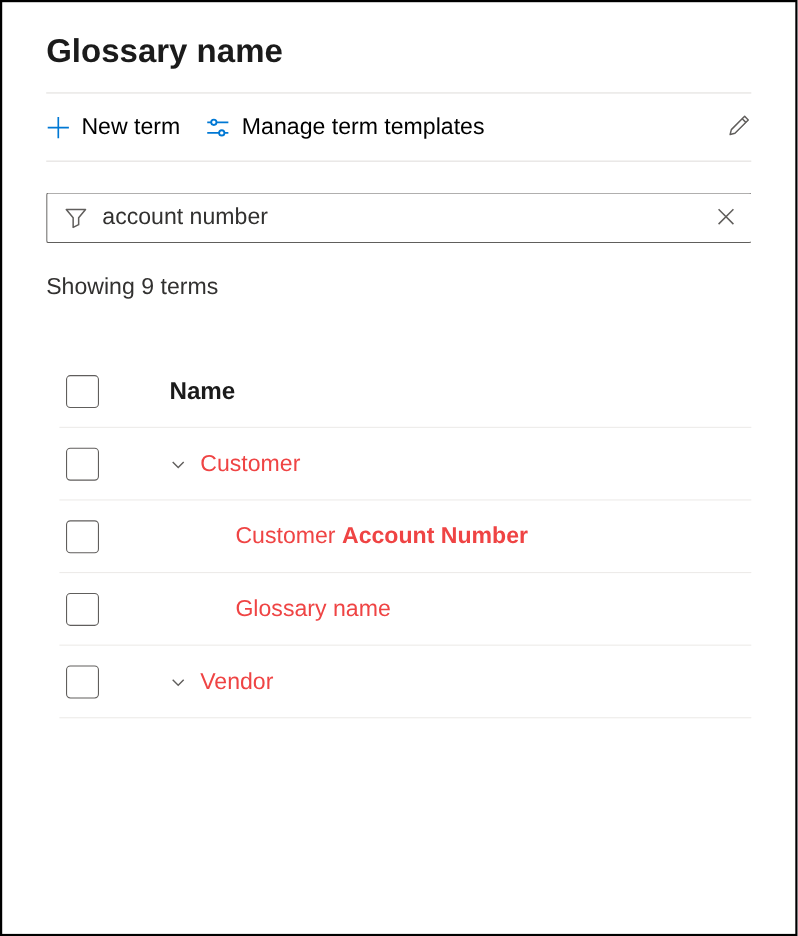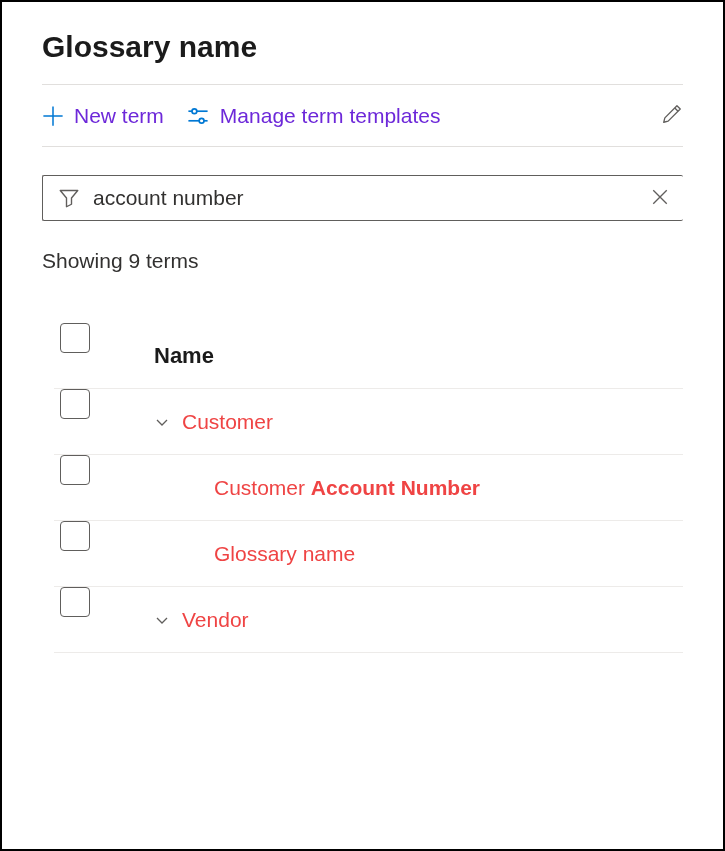--- a/index.html
+++ b/index.html
@@ -36,21 +36,21 @@
       padding: 18px 0;
       gap: 22px;
     }
     .tool-button {
       display: flex;
       align-items: center;
       gap: 10px;
       background: none;
       border: none;
       font-size: 21px;
-      color: #6d28d9;
+      color: #000000;
       cursor: pointer;
       padding: 0;
       font-family: inherit;
     }
     .tool-button .icon {
       color: #0078d4;
       display: flex;
       align-items: center;
       justify-content: center;
     }
@@ -105,20 +105,21 @@
       margin-top: 28px;
       font-size: 21px;
       color: #323130;
     }
     .table-wrap {
       margin-top: 50px;
       margin-left: 12px;
     }
     .table-row {
       display: flex;
+      align-items: center;
       border-bottom: 1px solid #edebe9;
       min-height: 66px;
     }
     .table-row.header-row {
       border-bottom: 1px solid #edebe9;
     }
     .table-row.header-row .name-cell-header {
       font-weight: 700;
       font-size: 22px;
       color: #1b1b1b;

